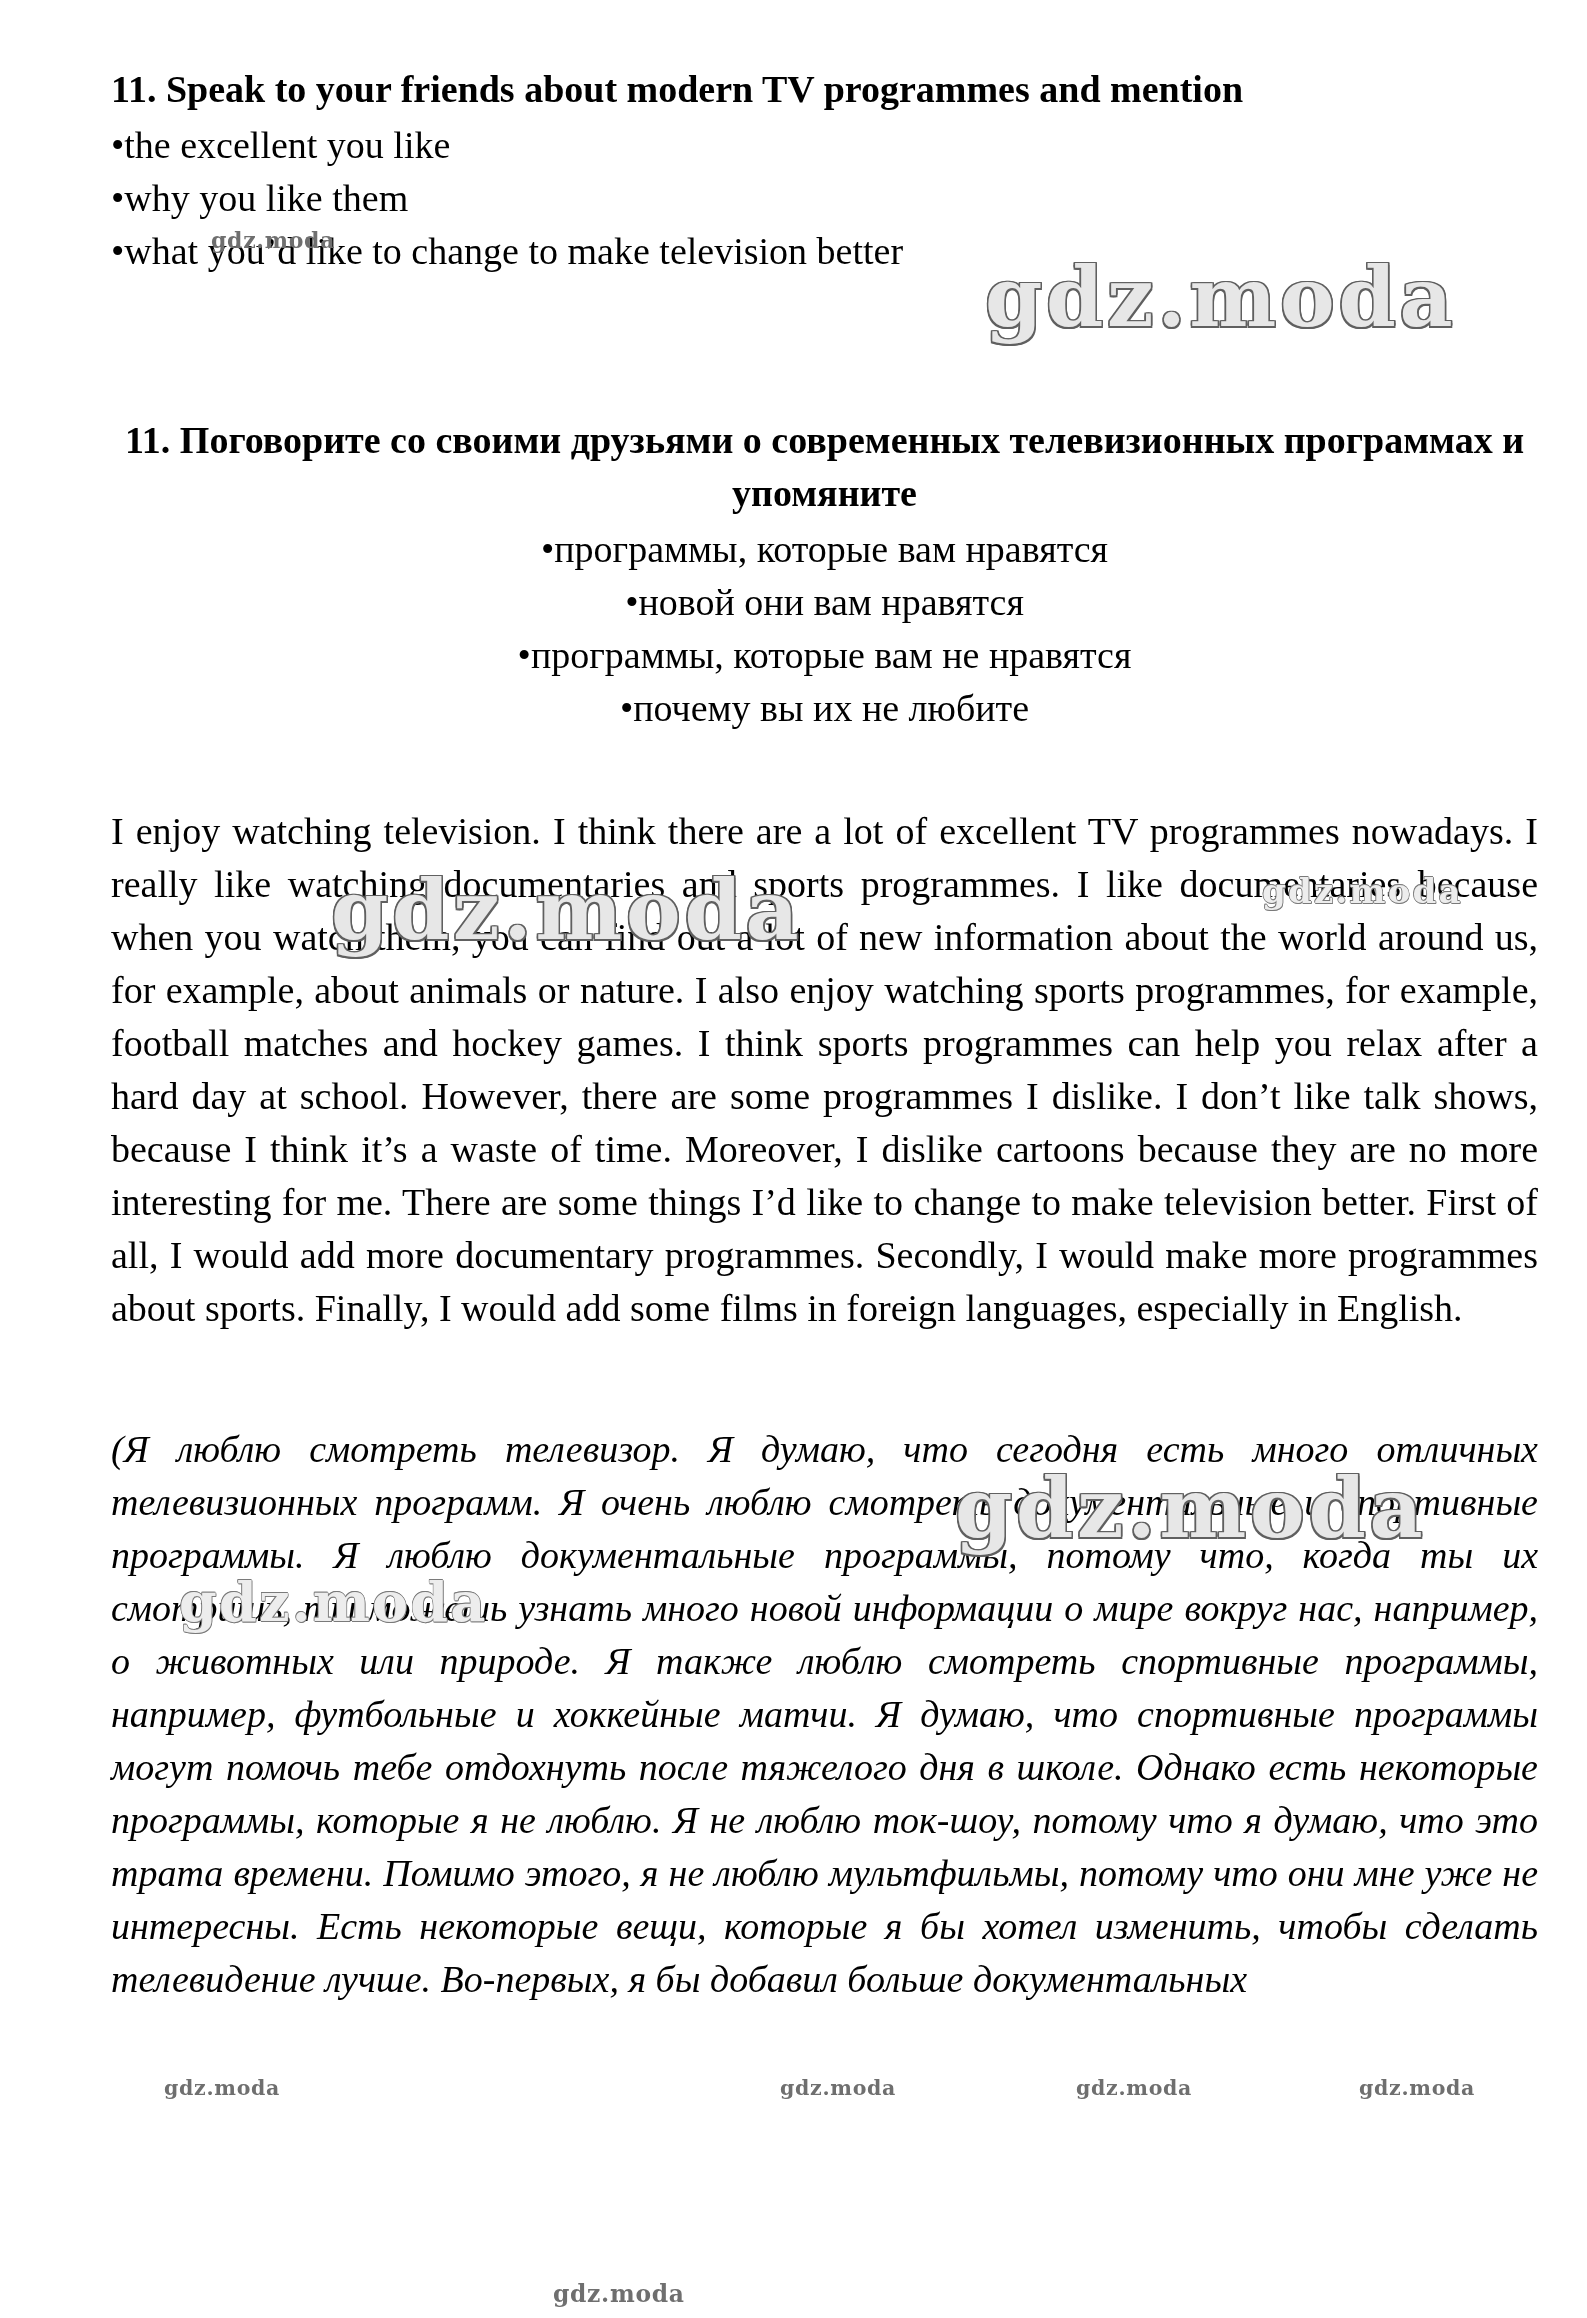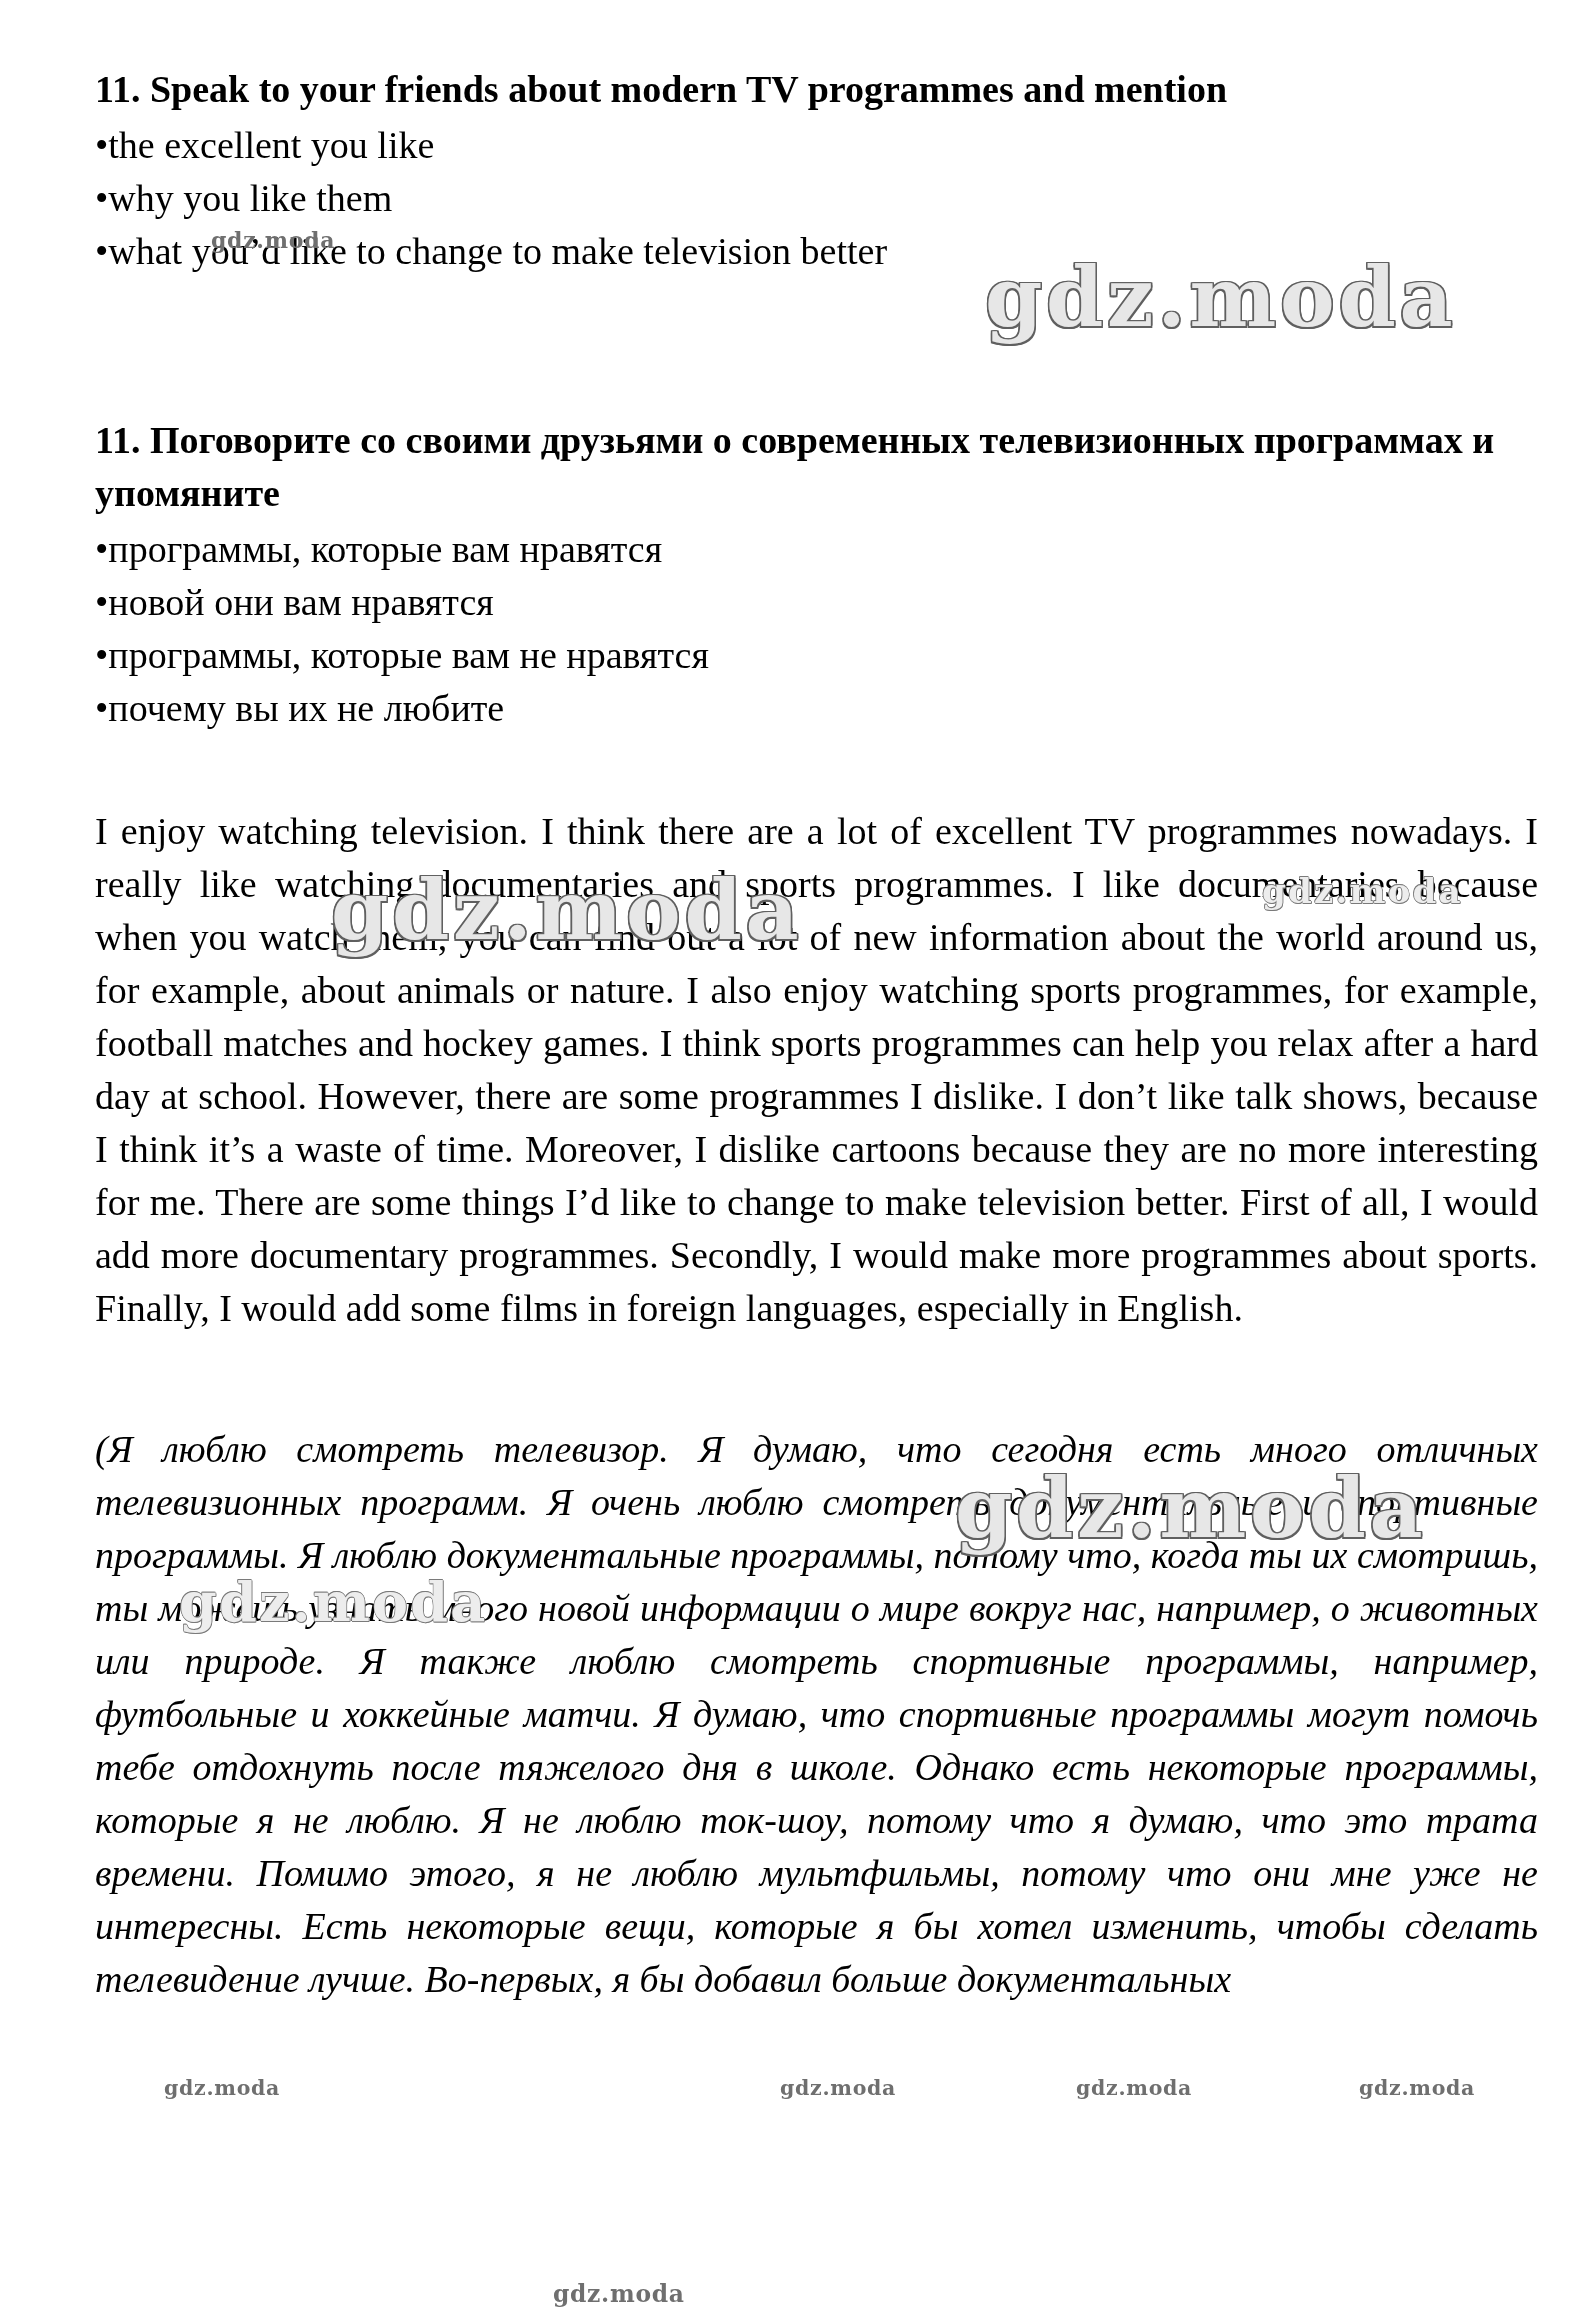--- a/index.html
+++ b/index.html
@@ -8,29 +8,29 @@
     position:relative;
     width:1588px;
     height:2319px;
     background:#ffffff;
     overflow:hidden;
     font-family:"Liberation Serif","DejaVu Serif",serif;
     color:#000000;
     font-size:38px;
     line-height:53px;
   }
-  .content { padding:63px 50px 0 95px; }
+  .content { padding:63px 50px 0 95px;margin-left:16px; }
   .heading {
     font-size:38px;
     line-height:53px;
     font-weight:bold;
   }
   ul.bullets { list-style:none; margin-top:2.9px; }
   ul.bullets li::before { content:"\2022 "; }
-  .section-ru { margin-top:136px; }
+  .section-ru { margin-top:136px;text-align:center; }
   .answer-en { margin-top:70px; text-align:justify; }
   .answer-ru { margin-top:88px; text-align:justify;font-style:italic; }
 
   .wm {
     position:absolute;
     font-family:"DejaVu Serif",serif;
     font-weight:bold;
     white-space:nowrap;
     pointer-events:none;
   }

